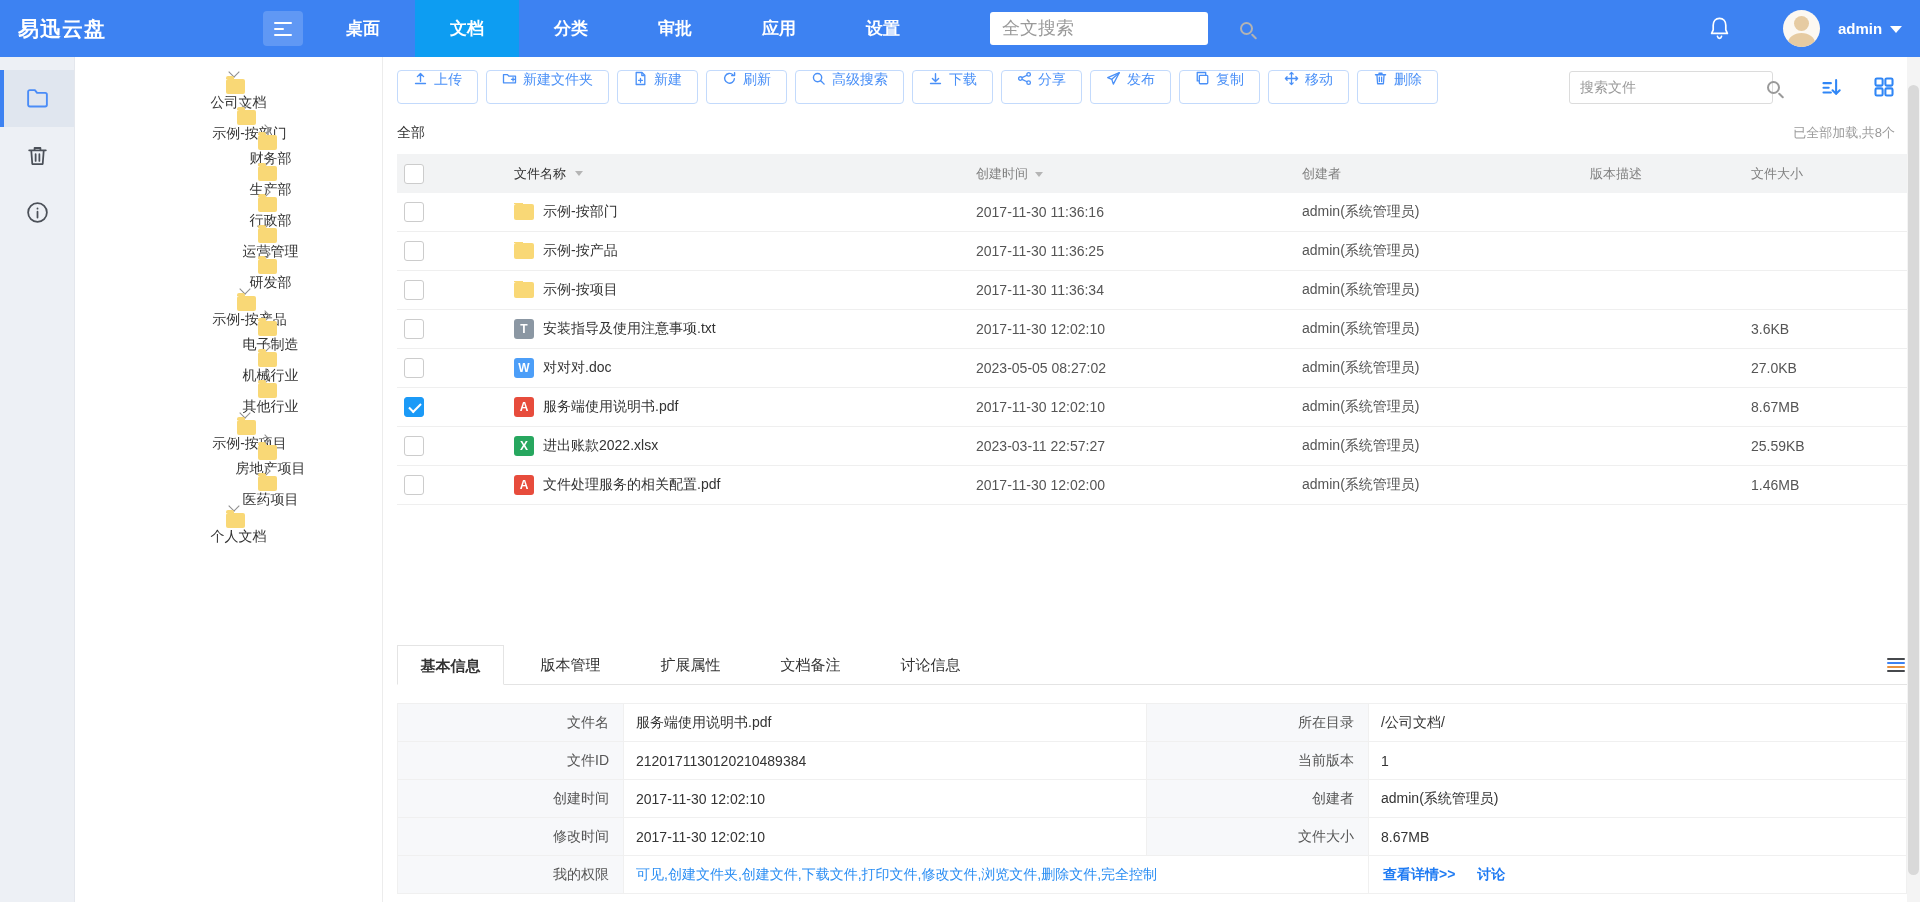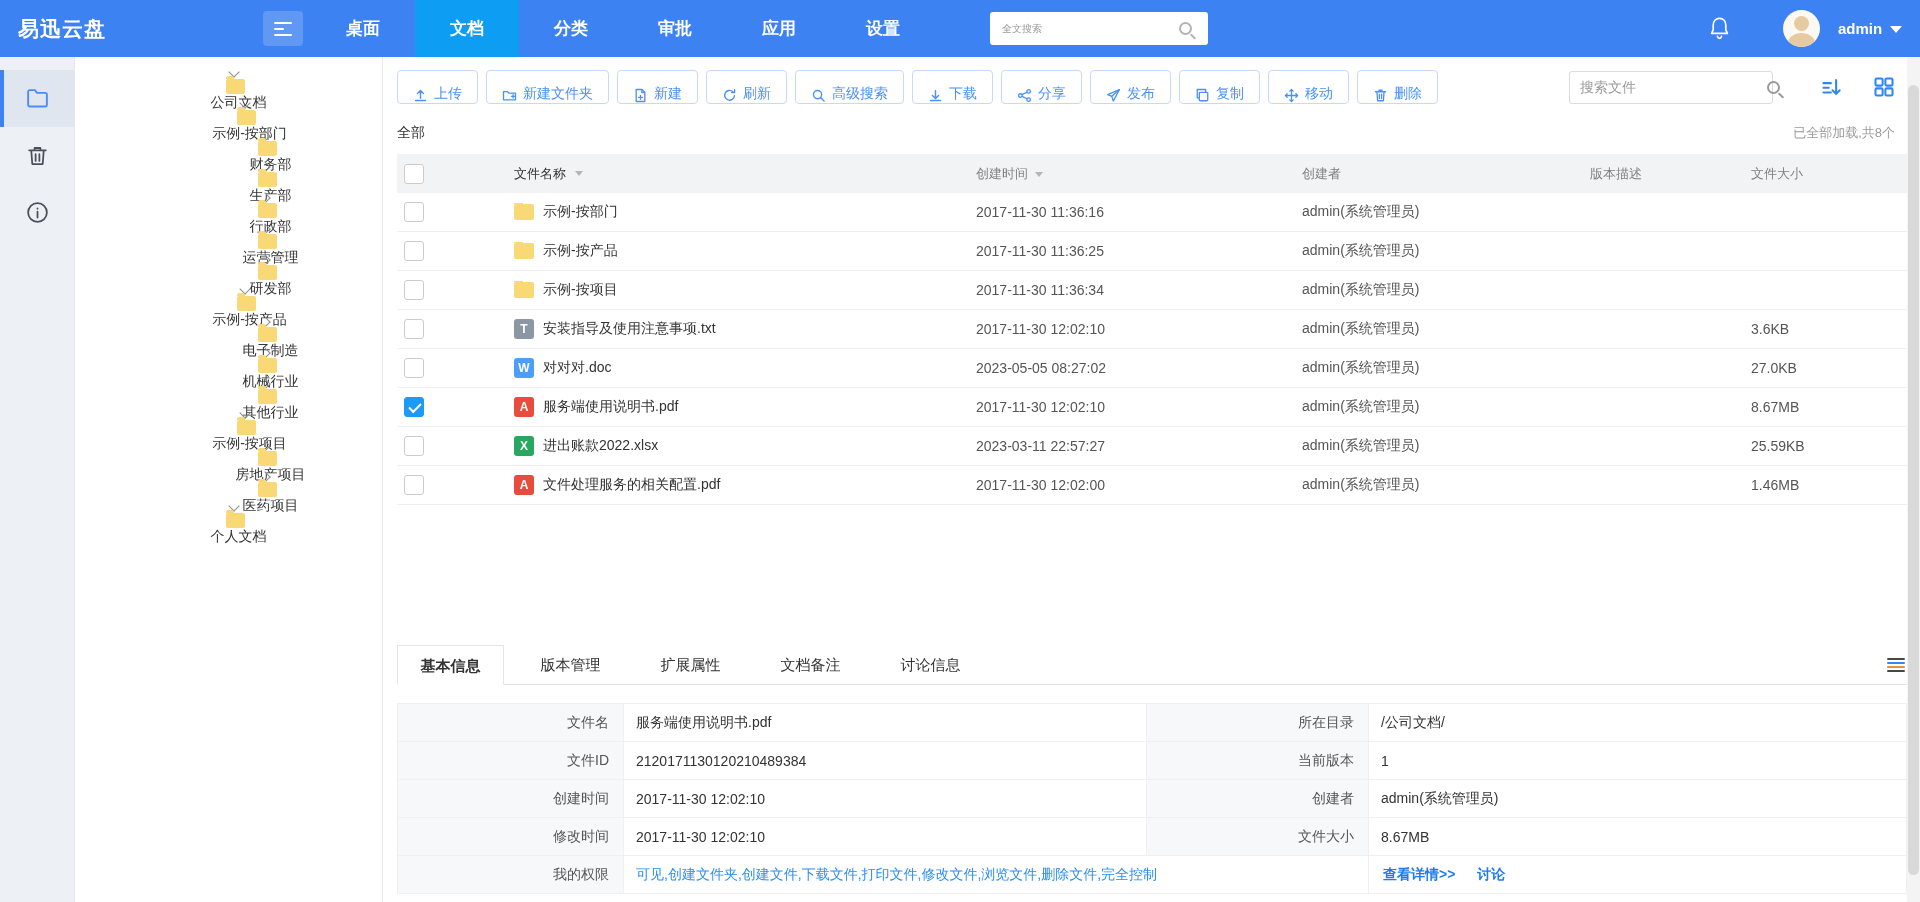--- a/index.html
+++ b/index.html
@@ -10,53 +10,53 @@
   
   .hd { position:absolute; top:0; left:0; right:0; height:57px; background:#3d82f2; z-index:5; }
   .logo { position:absolute; left:18px; top:0; height:57px; line-height:57px; color:#fff; font-size:21px; font-weight:bold; letter-spacing:1px;text-align:center; }
   .hmb { position:absolute; left:263px; top:11px; width:40px; height:35px; background:rgba(255,255,255,.18); border-radius:4px; display:flex; flex-direction:column; justify-content:center; gap:4px; padding-left:11px; cursor:pointer; }
   .hmb i { display:block; height:2px; background:#fff; border-radius:1px; }
   .hmb i:nth-child(1){ width:18px; } .hmb i:nth-child(2){ width:10px; } .hmb i:nth-child(3){ width:18px; }
   .menu { position:absolute; left:311px; top:0; height:57px; display:flex; }
   .mi { width:104px; height:57px; line-height:57px; text-align:center; color:#fff; font-size:17px; font-weight:bold; cursor:pointer; }
   .mi.active { background:#0d9df2; }
   .gsearch { position:absolute; left:990px; top:12px; width:218px; height:33px; background:#fff; border-radius:3px; display:flex; align-items:center; }
-  .gsearch input { flex:1; border:0; outline:0; padding:0 6px 0 12px; font-size:10px; color:#333; background:transparent; }
+  .gsearch input { flex:1; border:0; outline:0; padding:0 6px 0 12px; font-size:18px; color:#333; background:transparent; }
   .gsearch input::placeholder { color:#9a9a9a; }
   .lens { width:13px; height:13px; border:2px solid #b3b3b3; border-radius:50%; position:relative; flex:none; margin-right:16px; }
   .lens::after { content:""; position:absolute; width:2px; height:7px; background:#b3b3b3; left:11px; top:9px; transform:rotate(-45deg); border-radius:1px; }
   .bell { position:absolute; left:1706px; top:15px; width:27px; height:27px; cursor:pointer; }
   .avatar { position:absolute; left:1783px; top:10px; width:37px; height:37px; border-radius:50%; background:#fcf8f2; overflow:hidden; cursor:pointer; }
   .avatar::before { content:""; position:absolute; left:11px; top:6px; width:15px; height:15px; border-radius:50%; background:#e6cba2; }
   .avatar::after { content:""; position:absolute; left:5px; top:23px; width:27px; height:20px; border-radius:50%; background:#e6cba2; }
   .uname { position:absolute; left:1838px; top:0; height:57px; line-height:57px; color:#fff; font-size:15px; font-weight:bold; cursor:pointer; }
   .ucaret { position:absolute; left:1890px; top:26px; width:0; height:0; border-left:6px solid transparent; border-right:6px solid transparent; border-top:7px solid #fff; cursor:pointer; }
 
   
   .iconbar { position:absolute; left:0; top:57px; bottom:0; width:75px; background:#edf0f5; border-right:1px solid #e4e7ed; padding-top:13px; }
   .ib-item { height:57px; display:flex; align-items:center; justify-content:center; position:relative; cursor:pointer; }
   .ib-item.active { background:#e0e6ef; }
   .ib-item.active::before { content:""; position:absolute; left:0; top:0; bottom:0; width:4px; background:#3d82f2; }
   .ib-item svg { width:25px; height:25px; }
 
   
   .tree { position:absolute; left:75px; top:57px; bottom:0; width:308px; background:#fff; border-right:1px solid #ececec; padding-top:11px; overflow:hidden; }
   .titem { height:31px; display:flex; align-items:center; font-size:14px; color:#333; cursor:pointer; white-space:nowrap;flex-direction:column; }
-  .titem.lv0 { padding-left:20px; } .titem.lv1 { padding-left:42px; } .titem.lv2 { padding-left:84px; }
+  .titem.lv0 { padding-left:20px; } .titem.lv1 { padding-left:42px; } .titem.lv2 { padding-left:84px;justify-content:center; }
   .chev { width:11px; height:11px; position:relative; flex:none; margin-right:8px; }
   .chev::before { content:""; position:absolute; width:7px; height:7px; border-right:1.6px solid #8c8c8c; border-bottom:1.6px solid #8c8c8c; }
   .chev.down::before { transform:rotate(45deg); left:1px; top:0; }
   .chev.right::before { transform:rotate(-45deg); left:0; top:2px; }
   .tfolder { width:19px; height:15px; background:#f9d876; border-radius:2px; position:relative; flex:none; margin-right:7px; }
   .tfolder::before { content:""; position:absolute; top:-3px; left:0; width:8px; height:3px; background:#f9d876; border-radius:2px 2px 0 0; }
 
   
   .main { position:absolute; left:384px; top:57px; right:0; bottom:0; background:#fff; }
   .tbar { position:absolute; left:13px; right:25px; top:13px; height:34px; display:flex; align-items:center; gap:8px; }
-  .tbtn { height:34px; border:1px solid #c3dafc; border-radius:4px; background:#fff; color:#4a90f7; font-size:14px; display:inline-flex; align-items:flex-end; gap:6px; padding:0 15px; cursor:pointer; white-space:nowrap; }
+  .tbtn { height:34px; border:1px solid #c3dafc; border-radius:4px; background:#fff; color:#4a90f7; font-size:14px; display:inline-flex; align-items:flex-start; gap:6px; padding:0 15px; cursor:pointer; white-space:nowrap; }
   .tbtn svg { width:15px; height:15px; flex:none; }
   .tsp { flex:1; }
   .fsearch { width:204px; height:33px; border:1px solid #dcdcdc; border-radius:3px; display:flex; align-items:center; margin-right:40px; background:#fff; }
   .fsearch input { flex:1; border:0; outline:0; padding:0 6px 0 10px; font-size:14px; color:#333; }
   .fsearch input::placeholder { color:#9a9a9a; }
   .fsearch .lens { margin-right:10px; border-color:#9a9a9a; }
   .fsearch .lens::after { background:#9a9a9a; }
   .vicon { width:22px; height:22px; cursor:pointer; flex:none; }
   .vicon + .vicon { margin-left:22px; }
 

